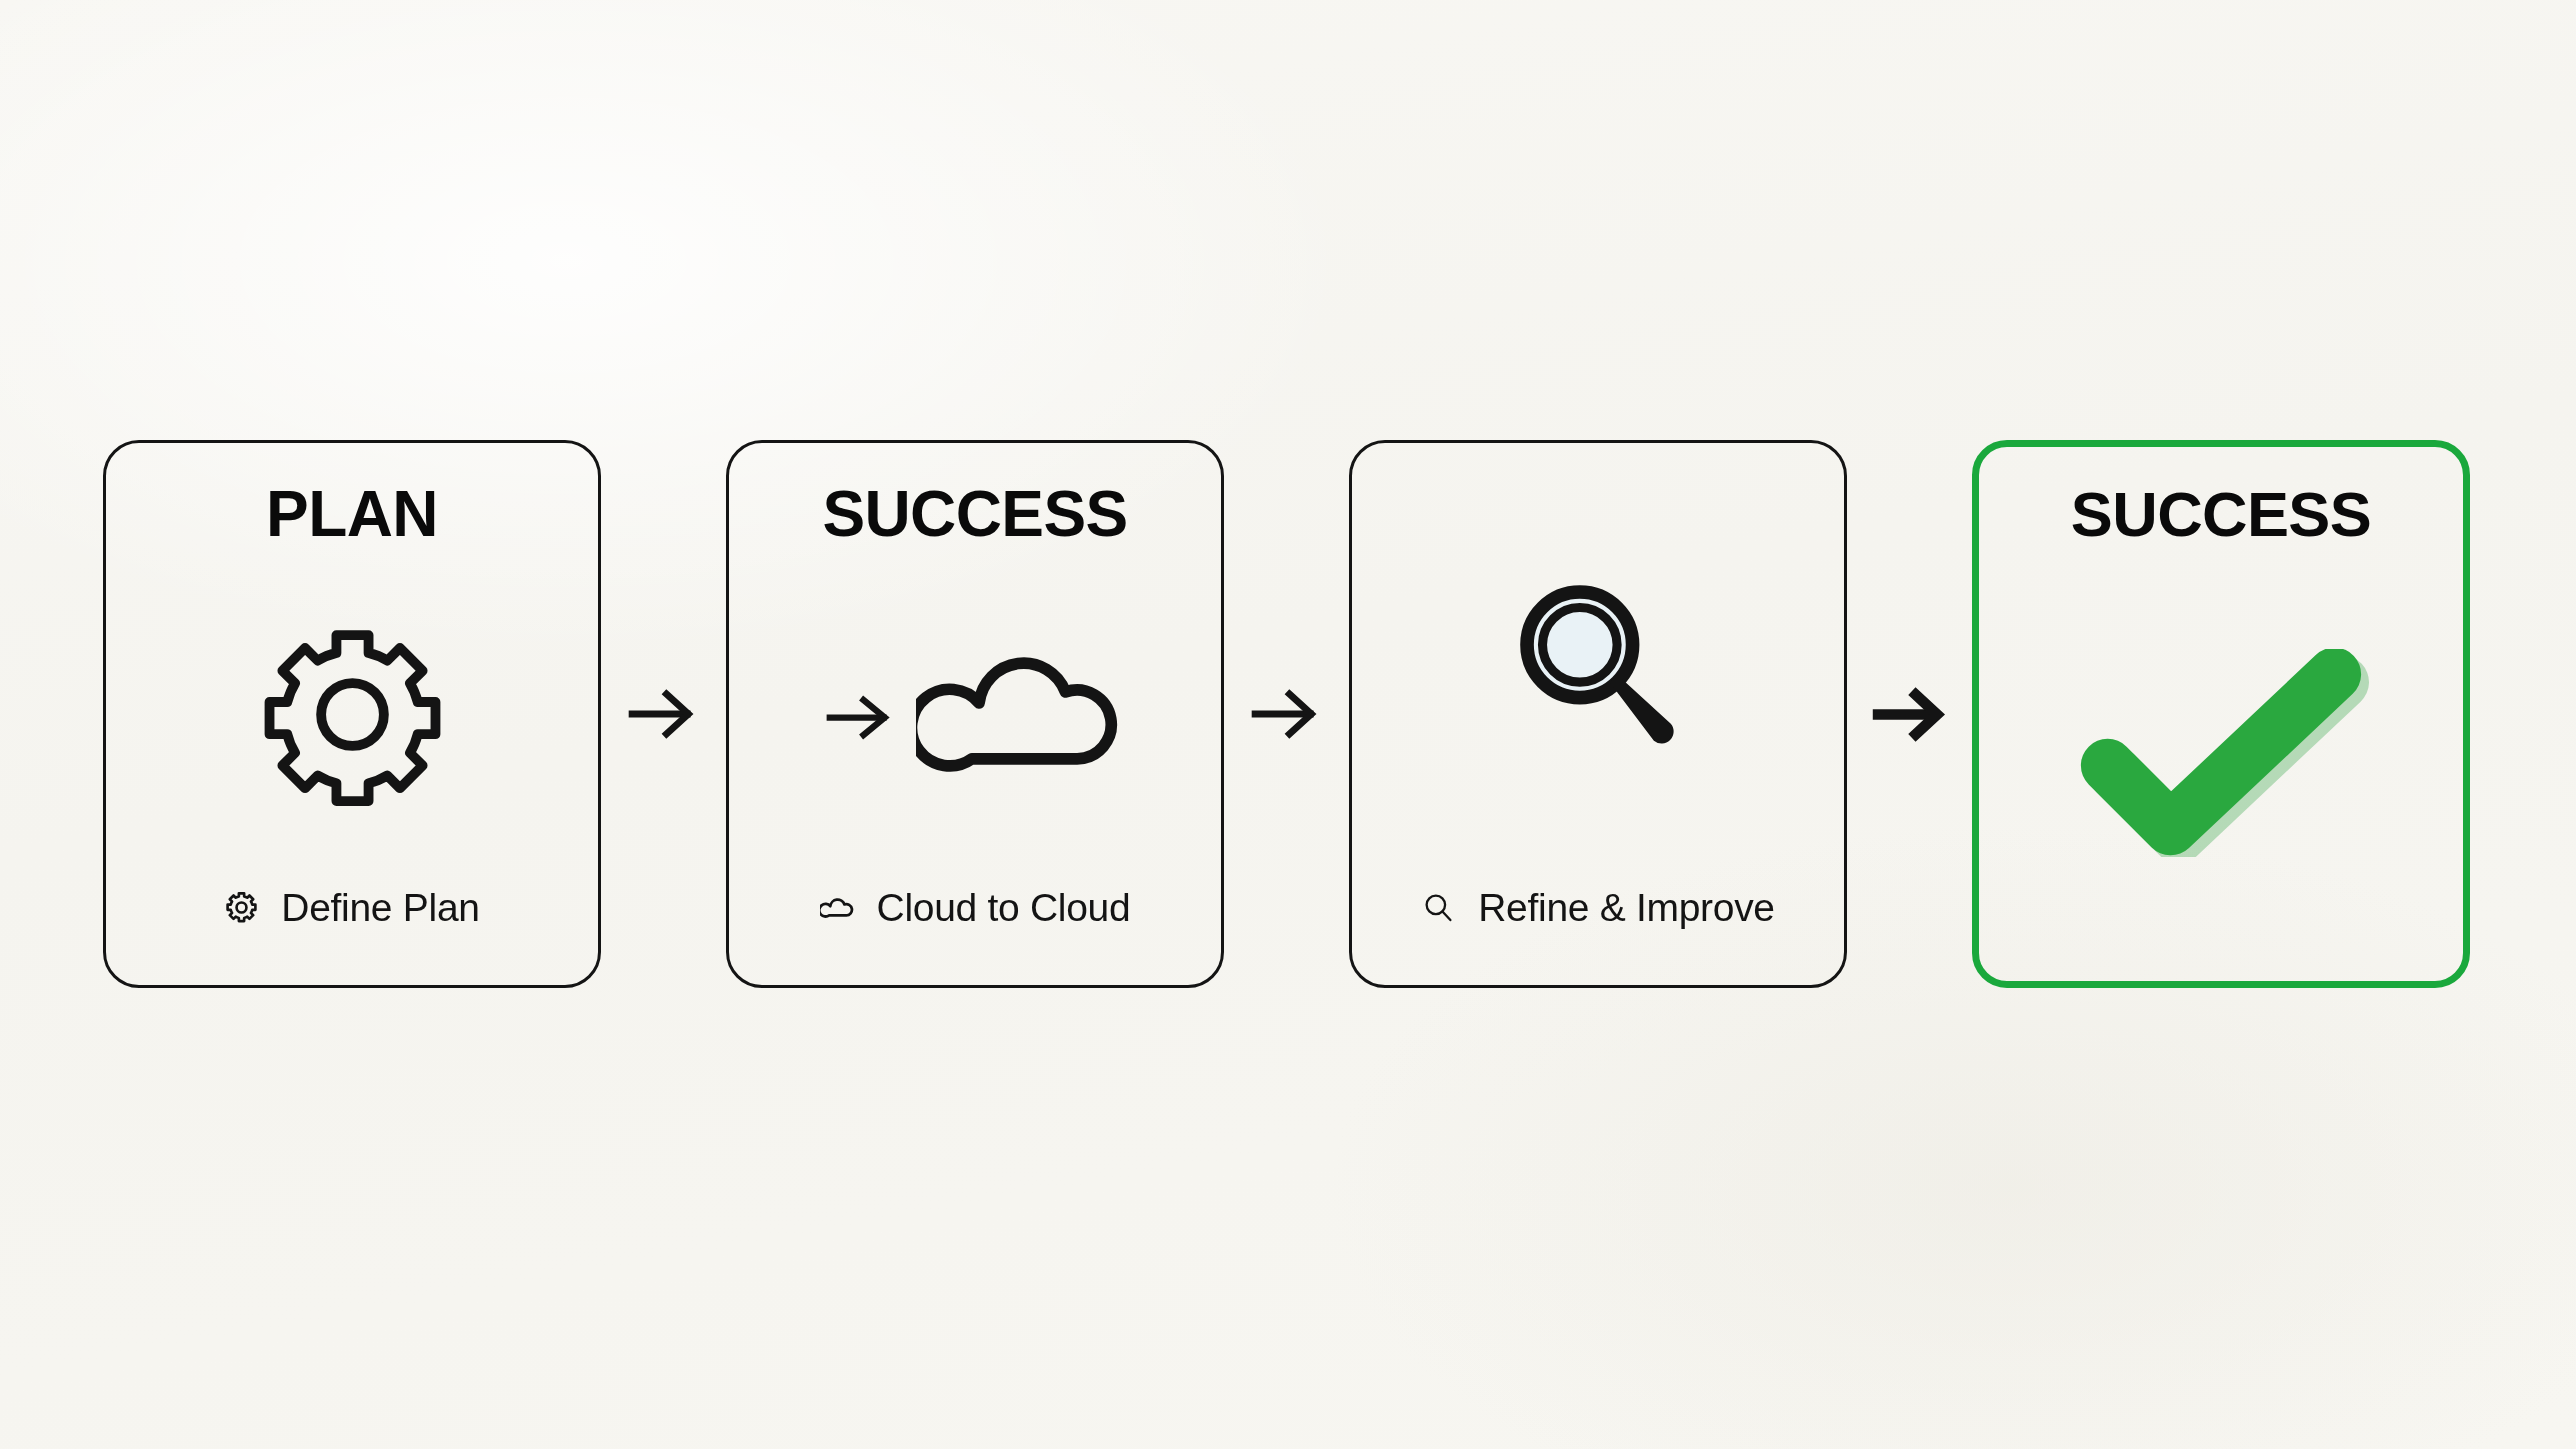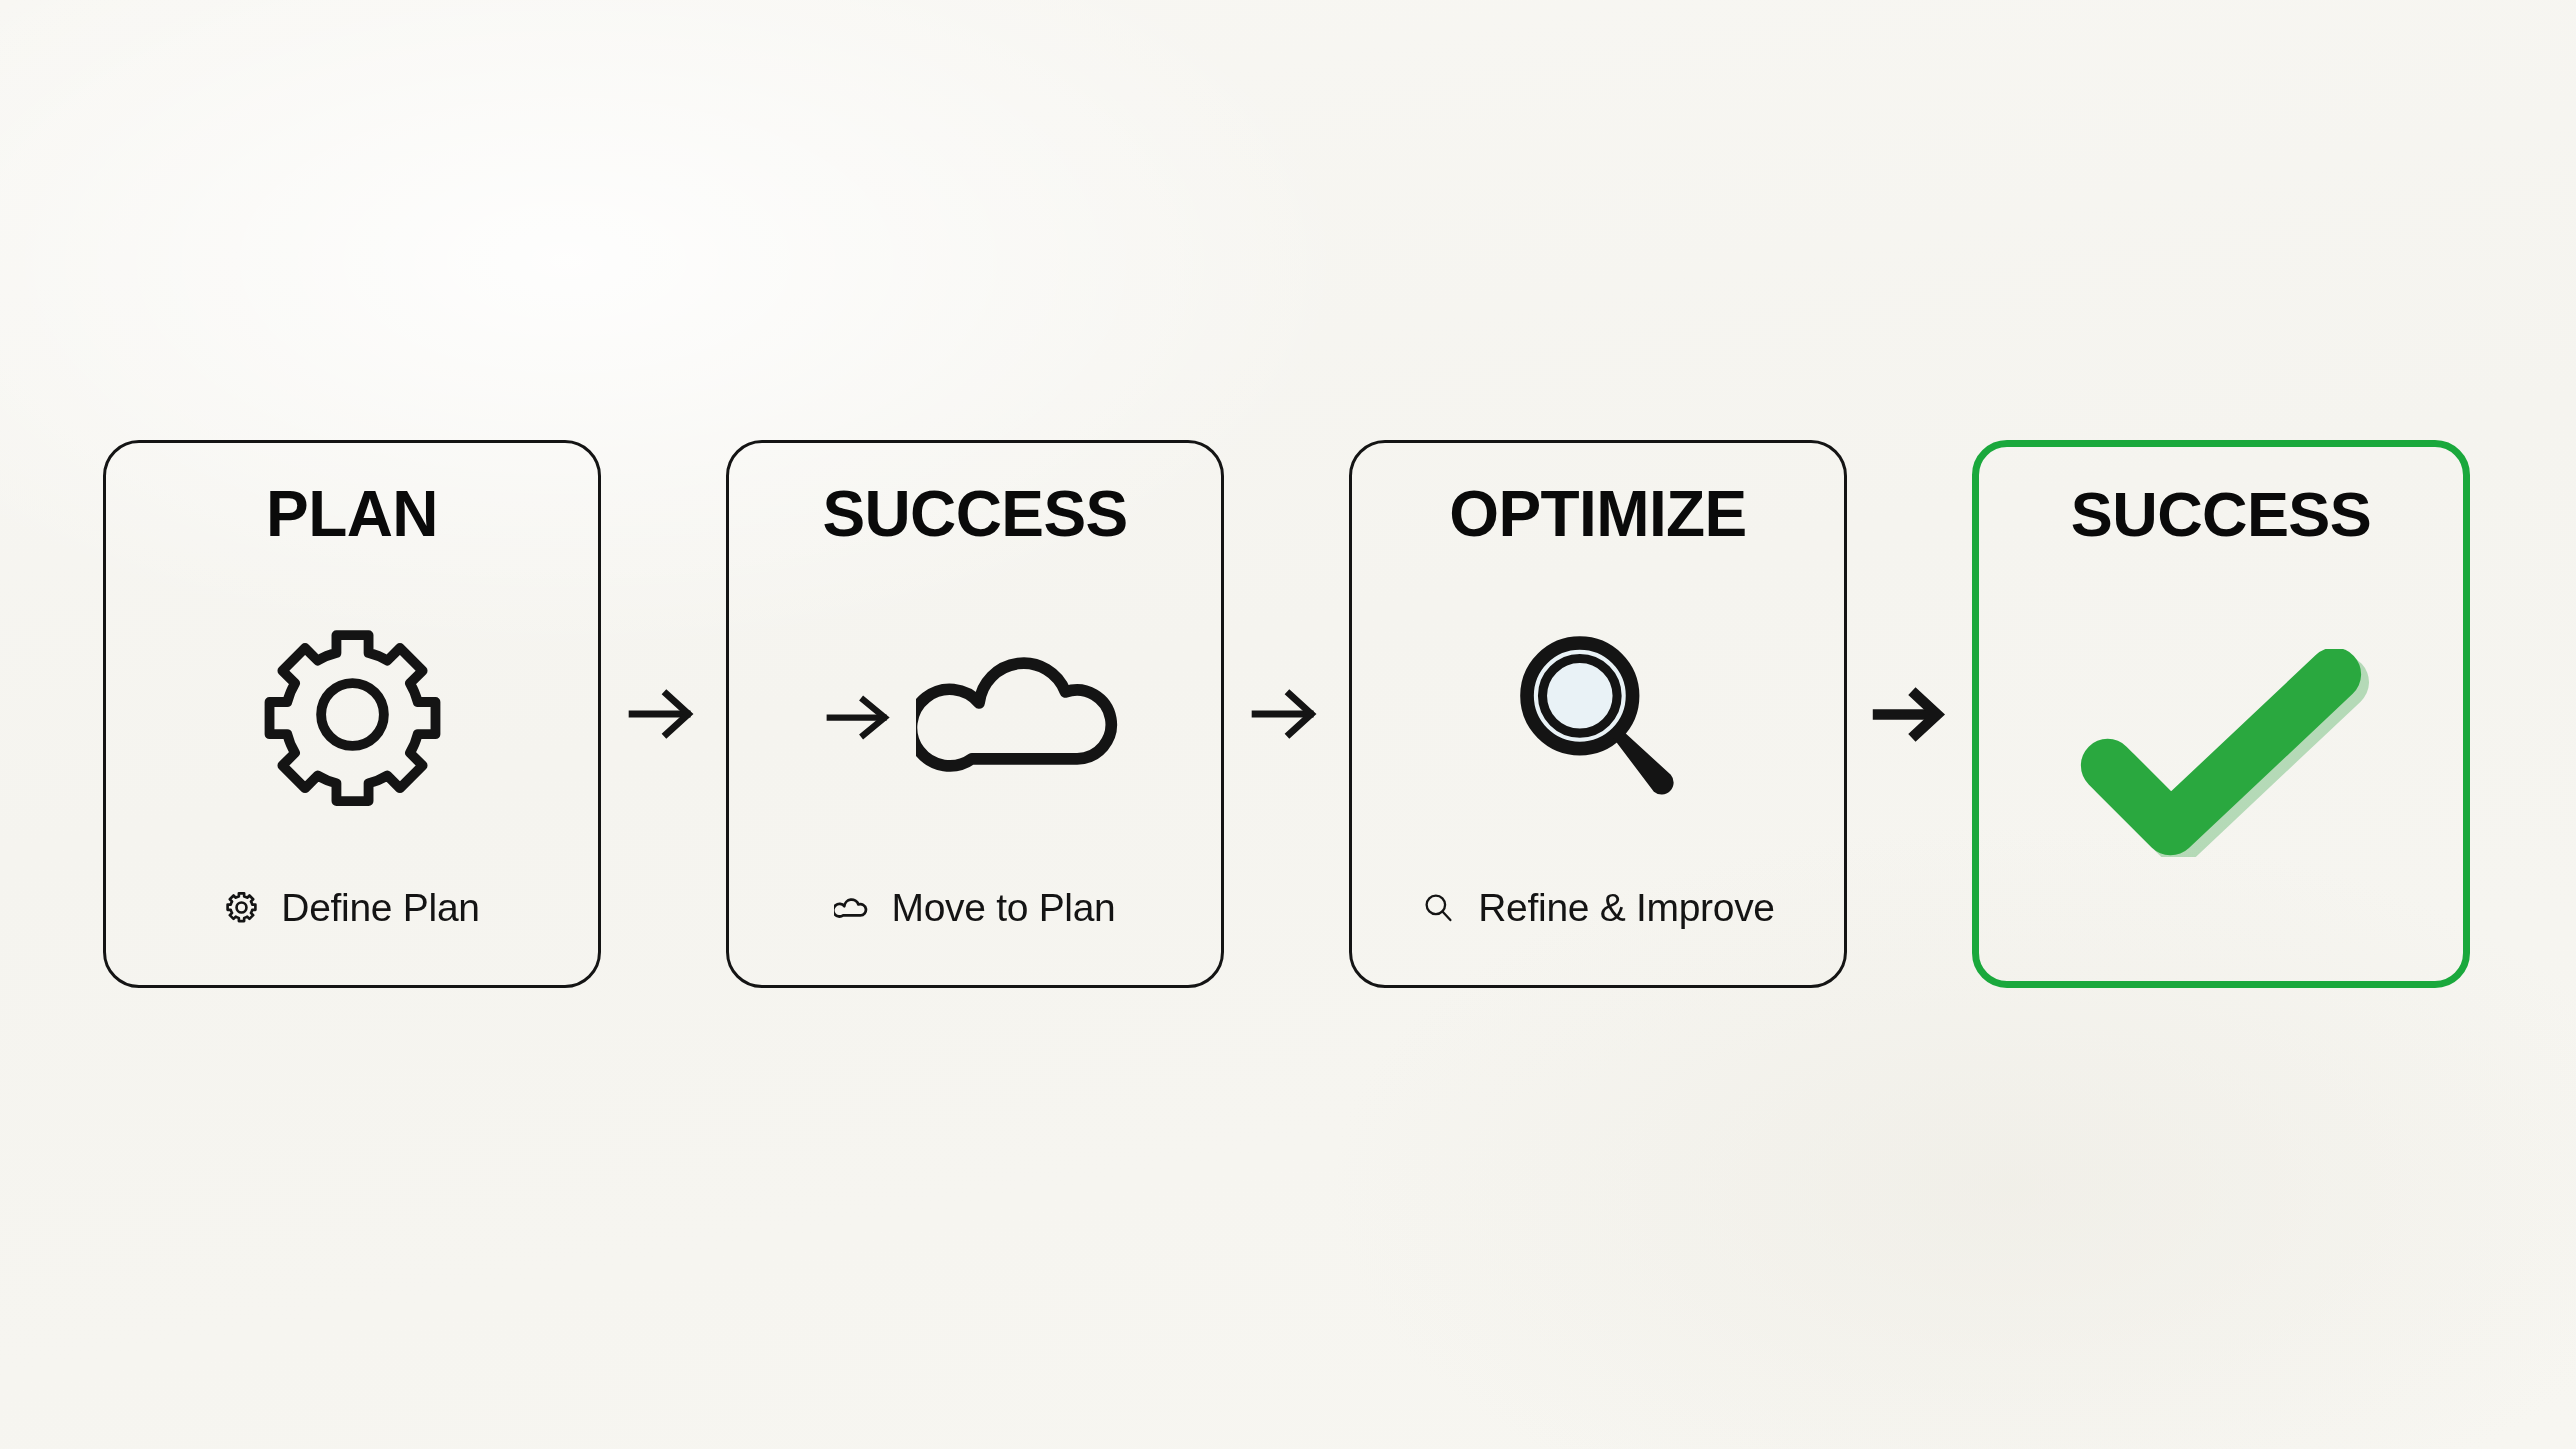--- a/index.html
+++ b/index.html
@@ -188,37 +188,36 @@
           <path d="M48.5 48.5 a34.5 34.5 0 0 1 66.5-8.5 a26.5 26.5 0 1 1 9 51.5 h-81 a29.5 29.5 0 1 1 5.5-43 z"></path>
         </svg>
       </span>
     </div>
     <div class="step-footer">
       <span class="footer-icon">
         <svg width="36" height="28" viewBox="0 0 160 114" fill="none" stroke="#141414" stroke-width="13" stroke-linejoin="round" stroke-linecap="round">
           <path d="M48.5 48.5 a34.5 34.5 0 0 1 66.5-8.5 a26.5 26.5 0 1 1 9 51.5 h-81 a29.5 29.5 0 1 1 5.5-43 z"></path>
         </svg>
       </span>
-      <span class="footer-label">Move to Plan</span>
+      <span class="footer-label">Cloud to Cloud</span>
     </div>
   </div>
 
   <div class="connector">
     <span>
       <svg width="74" height="60" viewBox="0 0 118 96">
         <g stroke="#141414" stroke-width="11" stroke-linecap="square" fill="none">
           <line x1="8" y1="48" x2="96" y2="48"></line>
           <polyline points="63,16 98,48 63,80"></polyline>
         </g>
       </svg>
     </span>
   </div>
 
   <div class="step-card">
-    <div class="step-title">OPTIMIZE</div>
     <div class="step-visual">
       <span>
         <svg width="182" height="182" viewBox="0 0 100 100">
           <circle cx="40" cy="40" r="29" fill="#e9f2f6" stroke="#141414" stroke-width="7.5"></circle>
           <circle cx="40" cy="40" r="20.5" fill="none" stroke="#141414" stroke-width="5"></circle>
           <path d="M59.5 57.5 L63.5 61.5 L61.5 63.5 L57.5 59.5 Z" fill="#141414"></path>
           <path d="M60.6 56.4 L90 83.4 a6.6 6.6 0 0 1-9.3 9.3 L56.4 60.6 Z" fill="#141414"></path>
         </svg>
       </span>
     </div>

